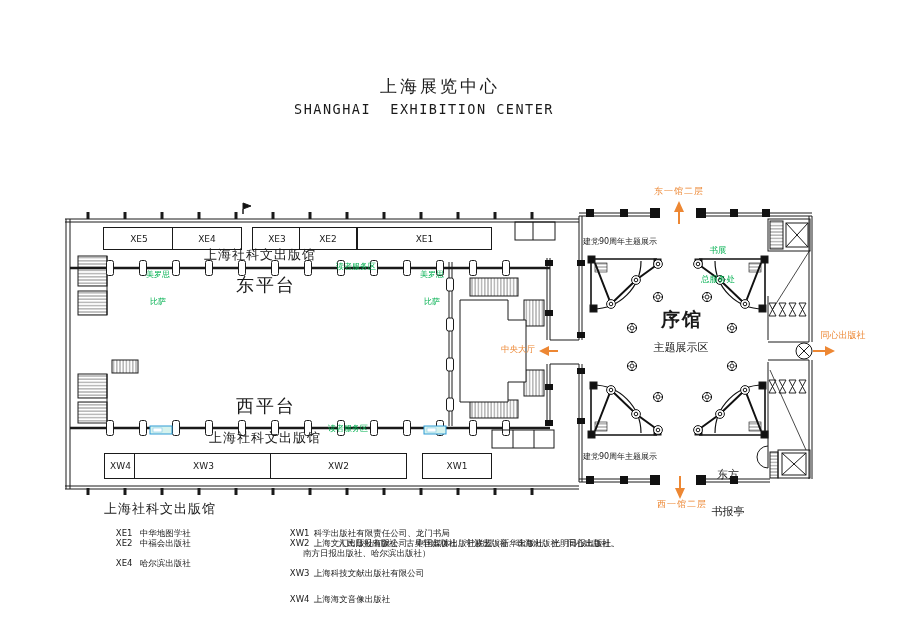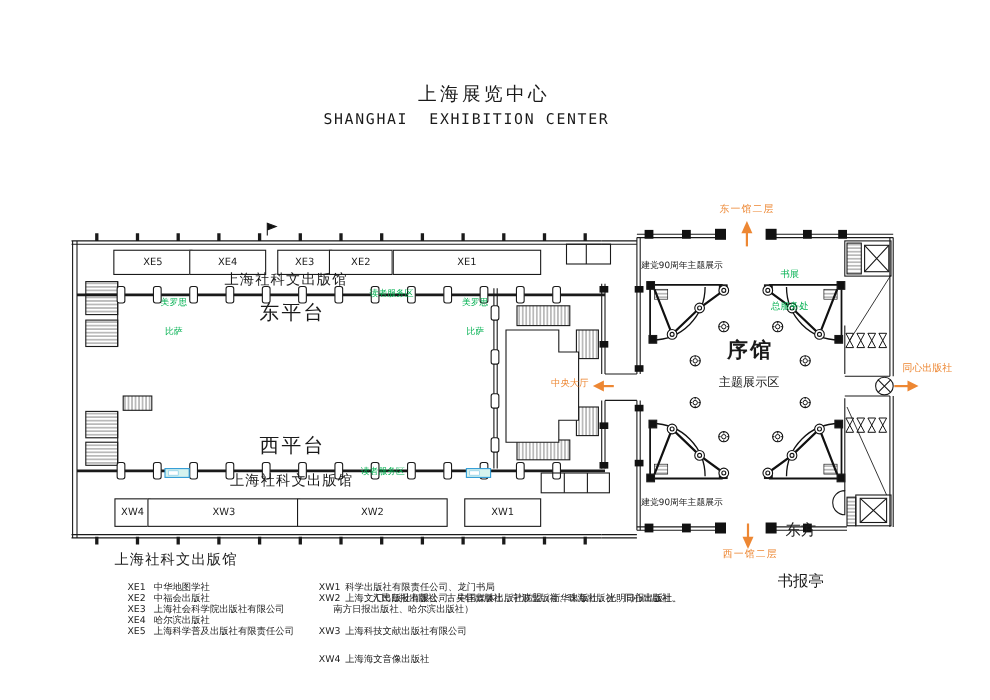--- a/index.html
+++ b/index.html
@@ -250,21 +250,21 @@
   <div class="booth" style="left:422px;top:453px;width:68px;height:24px;">XW1</div>
 
   <div class="lbl" style="left:260px;top:248px;font-size:13px;letter-spacing:1px;">上海社科文出版馆</div>
   <div class="lbl" style="left:266px;top:275px;font-size:18px;letter-spacing:2px;">东平台</div>
   <div class="lbl" style="left:266px;top:396px;font-size:18px;letter-spacing:2px;">西平台</div>
   <div class="lbl" style="left:265px;top:431px;font-size:13px;letter-spacing:1px;">上海社科文出版馆</div>
   <div class="lbl" style="left:682px;top:309px;font-size:19px;letter-spacing:2px;font-weight:bold;">序馆</div>
   <div class="lbl" style="left:681px;top:342px;font-size:11px;">主题展示区</div>
   <div class="lbl" style="left:620px;top:238px;font-size:8px;">建党90周年主题展示</div>
   <div class="lbl" style="left:620px;top:453px;font-size:8px;">建党90周年主题展示</div>
-  <div class="lbl" style="left:728px;top:444px;font-size:14px;">
+  <div class="lbl" style="left:728px;top:444px;font-size:11px;">
     <div>东方</div>
     <div>书报亭</div>
   </div>
 
   <div class="lbl green" style="left:158px;top:253px;font-size:8px;">
     <div>美罗思</div>
     <div>比萨</div>
   </div>
   <div class="lbl green" style="left:356px;top:263px;font-size:8px;">读者服务区</div>
   <div class="lbl green" style="left:432px;top:253px;font-size:8px;">
@@ -281,26 +281,22 @@
   <div class="lbl orange" style="left:682px;top:499px;font-size:9px;letter-spacing:1px;">西一馆二层</div>
   <div class="lbl orange" style="left:843px;top:330px;font-size:9px;">同心出版社</div>
   <div class="lbl orange" style="left:518px;top:345px;font-size:8.5px;">中央大厅</div>
 
   <div class="lg-head" style="left:104px;top:500px;">上海社科文出版馆</div>
 
   <div class="lg-row" style="left:105px;top:518px;">
     <span class="lg-code">XE1</span><span>中华地图学社</span></div>
   <div class="lg-row" style="left:105px;top:528px;">
     <span class="lg-code">XE2</span><span>中福会出版社</span></div>
-  <div class="lg-row" style="left:105px;top:538px;">
-    <span class="lg-code">XE3</span><span>上海社会科学院出版社有限公司</span></div>
   <div class="lg-row" style="left:105px;top:548px;">
     <span class="lg-code">XE4</span><span>哈尔滨出版社</span></div>
-  <div class="lg-row" style="left:105px;top:558px;">
-    <span class="lg-code">XE5</span><span>上海科学普及出版社有限责任公司</span></div>
 
   <div class="lg-row" style="left:279px;top:518px;">
     <span class="lg-code">XW1</span><span>科学出版社有限责任公司、龙门书局</span></div>
   <div class="lg-row" style="left:279px;top:528px;">
     <span class="lg-code">XW2</span><span>上海文汇出版社有限公司、中国媒体出版社联盟（新华出版社、光明日报出版社、</span></div>
   <div class="lg-row" style="left:303px;top:538px;padding-left:35px;">人民日报出版社、古吴轩出版社、宁波出版社、珠海出版社、同心出版社、</div>
   <div class="lg-row" style="left:303px;top:548px;">南方日报出版社、哈尔滨出版社）</div>
   <div class="lg-row" style="left:279px;top:558px;">
     <span class="lg-code">XW3</span><span>上海科技文献出版社有限公司</span></div>
   <div class="lg-row" style="left:279px;top:584px;">

